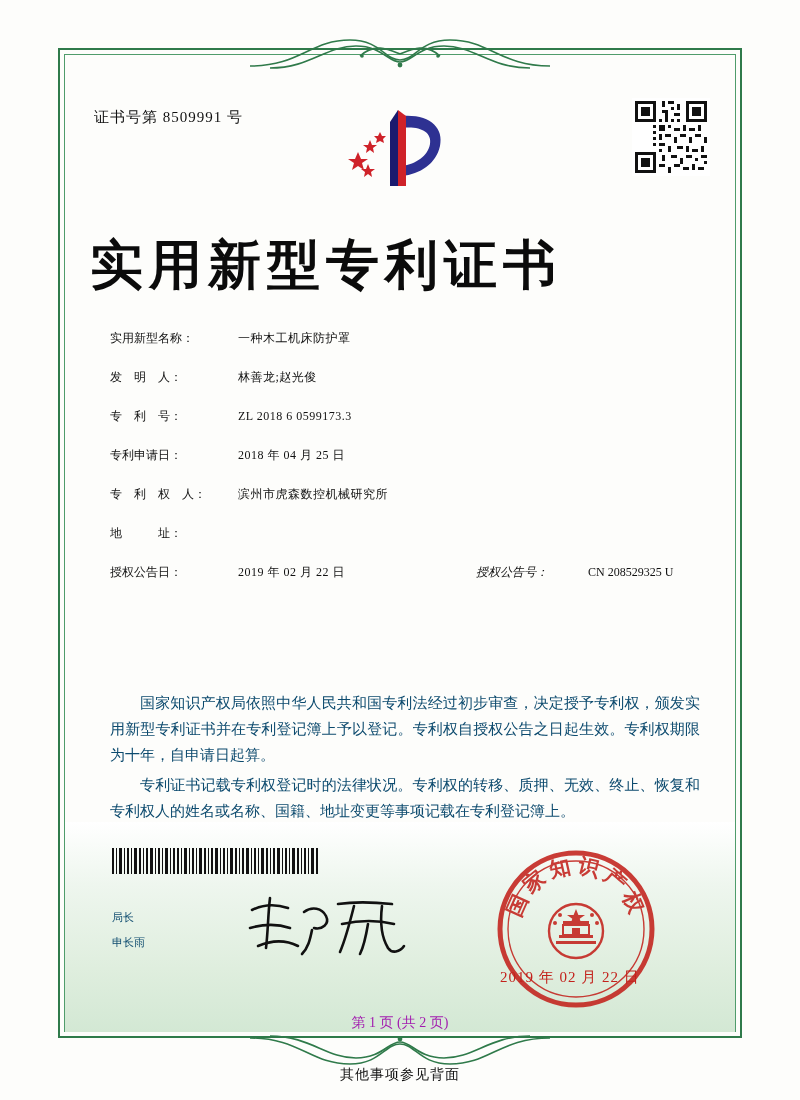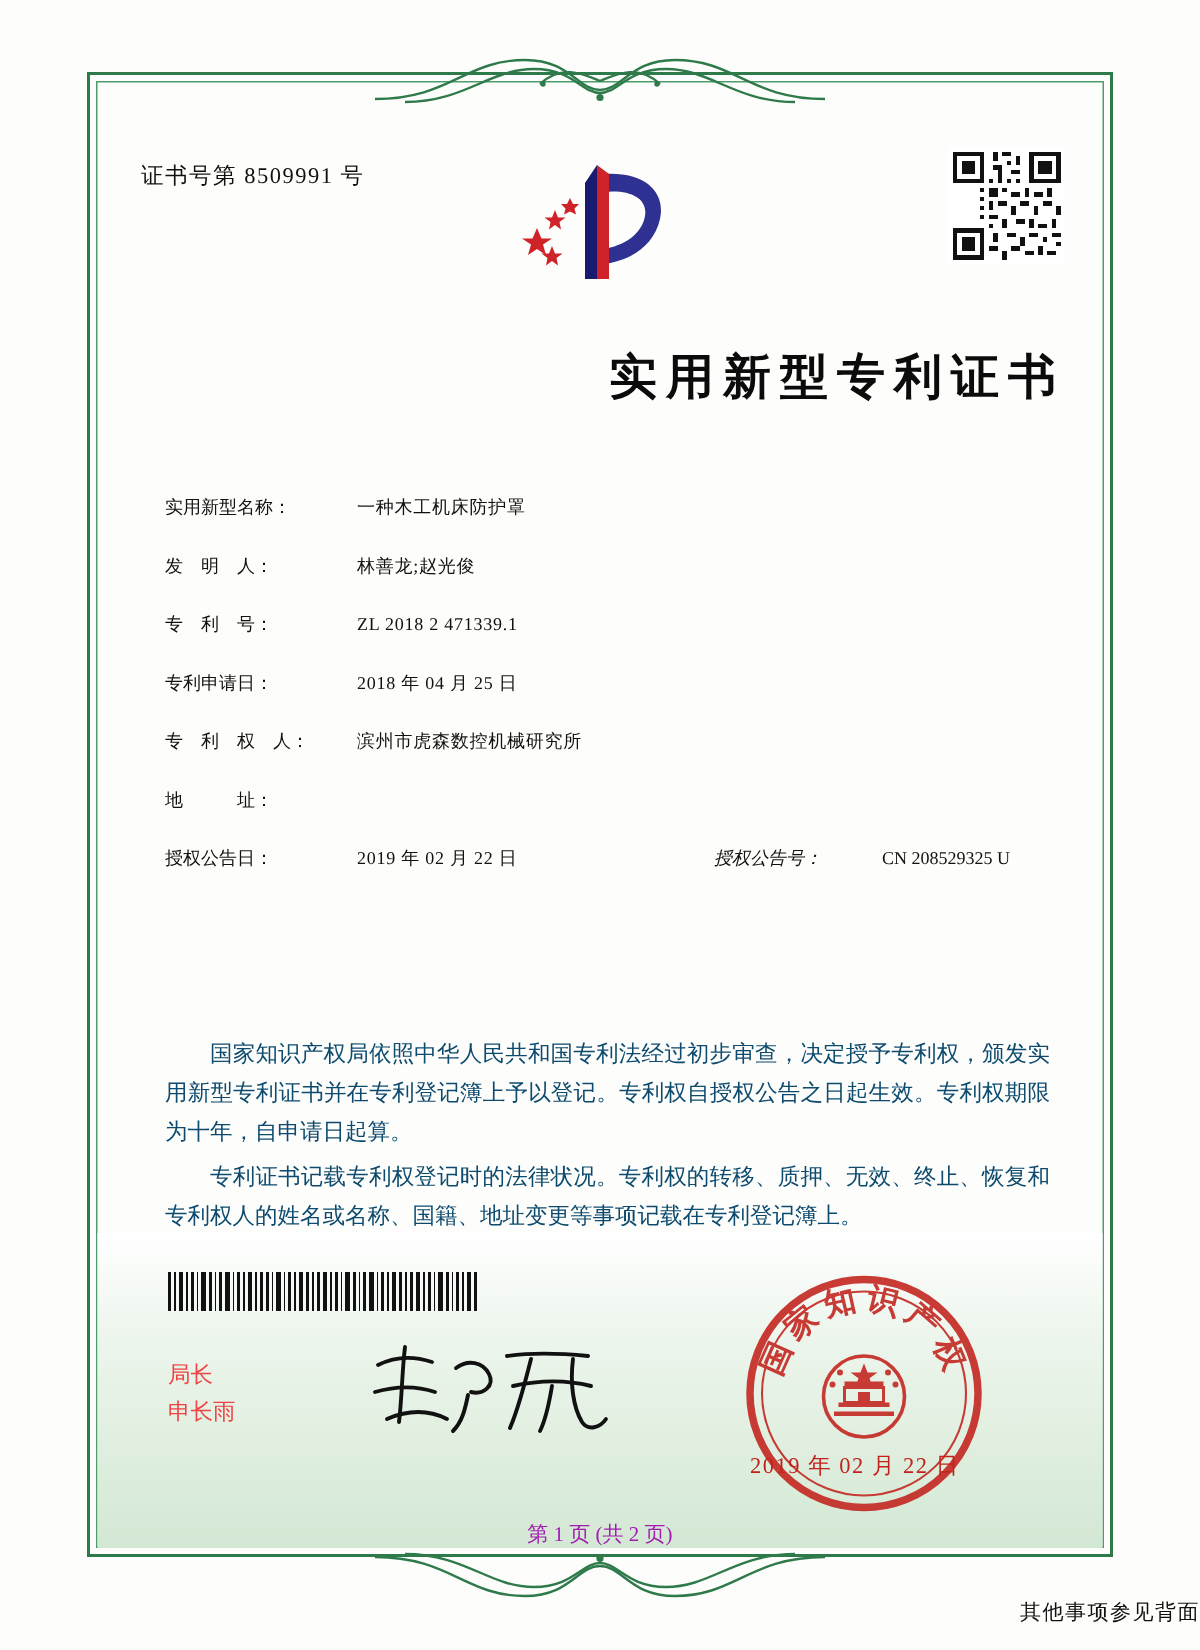--- a/index.html
+++ b/index.html
@@ -94,22 +94,22 @@
     top: 22px;
     width: 120px;
     height: 96px;
   }
 
   .title {
     position: absolute;
     left: 0;
     top: 150px;
     width: 620px;
-    text-align: right;
-    font-size: 32px;
+    text-align: left;
+    font-size: 53px;
     font-weight: bold;
     letter-spacing: 6px;
     color: #0b0b0b;
     font-family: "Liberation Serif", "DejaVu Serif", serif;
   }
 
   
   .fields {
     position: absolute;
     left: 20px;
@@ -175,23 +175,23 @@
     top: 848px;
     width: 208px;
     height: 26px;
     z-index: 2;
   }
 
   .signature-block {
     position: absolute;
     left: 112px;
     top: 905px;
-    font-size: 15px;
+    font-size: 11px;
     line-height: 25px;
-    color: #ef4444;
+    color: #0c4a6e;
     z-index: 2;
   }
 
   .handwriting {
     position: absolute;
     left: 242px;
     top: 890px;
     z-index: 2;
   }
 
@@ -222,21 +222,21 @@
     width: 800px;
     text-align: center;
     font-size: 14px;
     color: #a21caf;
   }
   .footnote {
     position: absolute;
     left: 0;
     top: 1066px;
     width: 800px;
-    text-align: right;
+    text-align: center;
     font-size: 14px;
     color: #111;
     letter-spacing: 1px;
   }
 </style>
 </head>
 <body>
 
 <div class="page">
 
@@ -373,21 +373,21 @@
       <div class="frow">
         <div class="flabel">实用新型名称：</div>
         <div class="fvalue">一种木工机床防护罩</div>
       </div>
       <div class="frow">
         <div class="flabel">发　明　人：</div>
         <div class="fvalue">林善龙;赵光俊</div>
       </div>
       <div class="frow">
         <div class="flabel">专　利　号：</div>
-        <div class="fvalue">ZL 2018 2 471339.1</div>
+        <div class="fvalue">ZL 2018 6 0599173.3</div>
       </div>
       <div class="frow">
         <div class="flabel">专利申请日：</div>
         <div class="fvalue">2018 年 04 月 25 日</div>
       </div>
       <div class="frow">
         <div class="flabel">专　利　权　人：</div>
         <div class="fvalue">滨州市虎森数控机械研究所</div>
       </div>
       <div class="frow">

